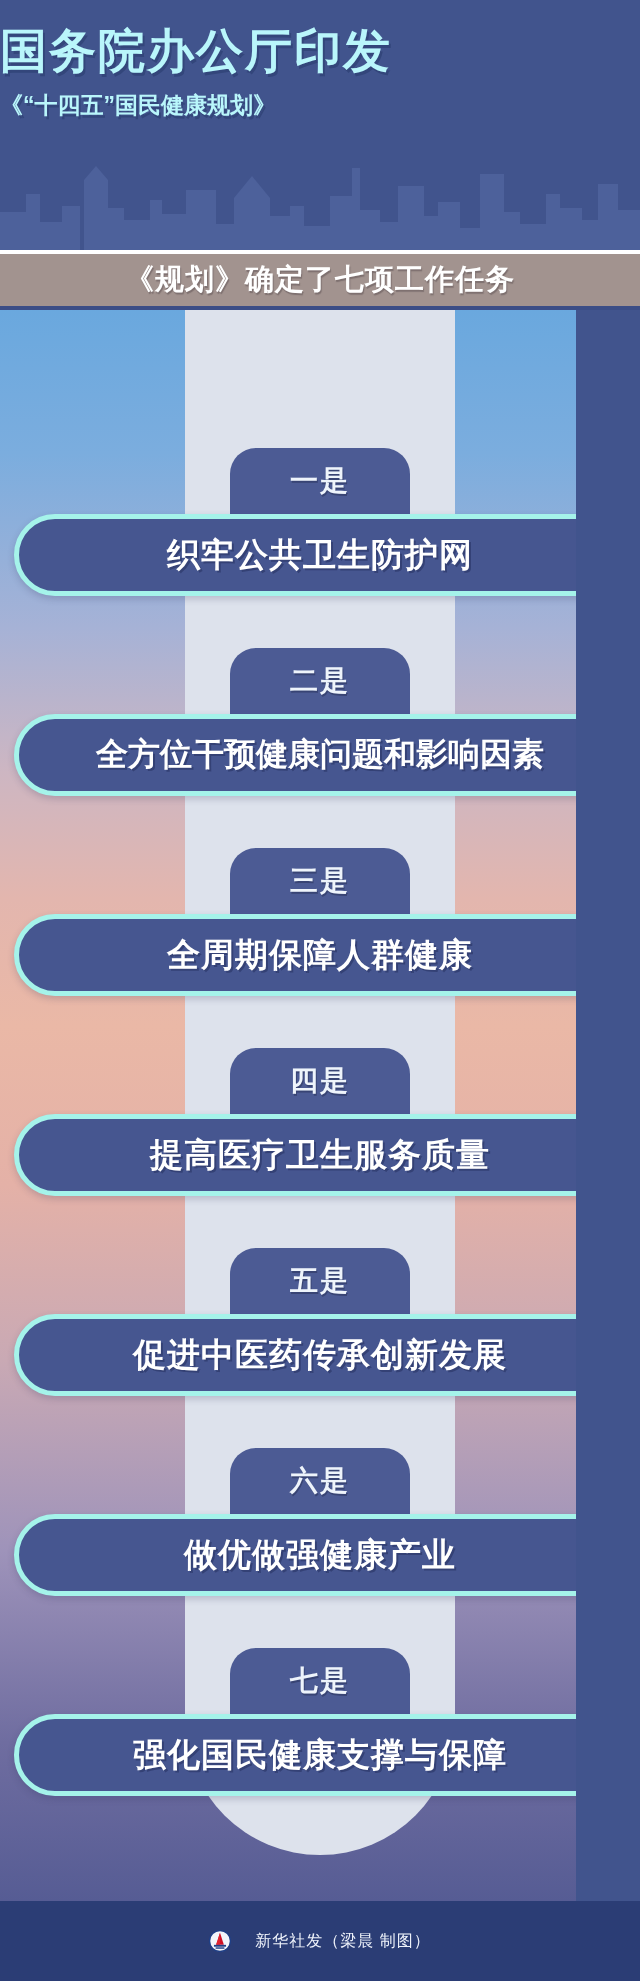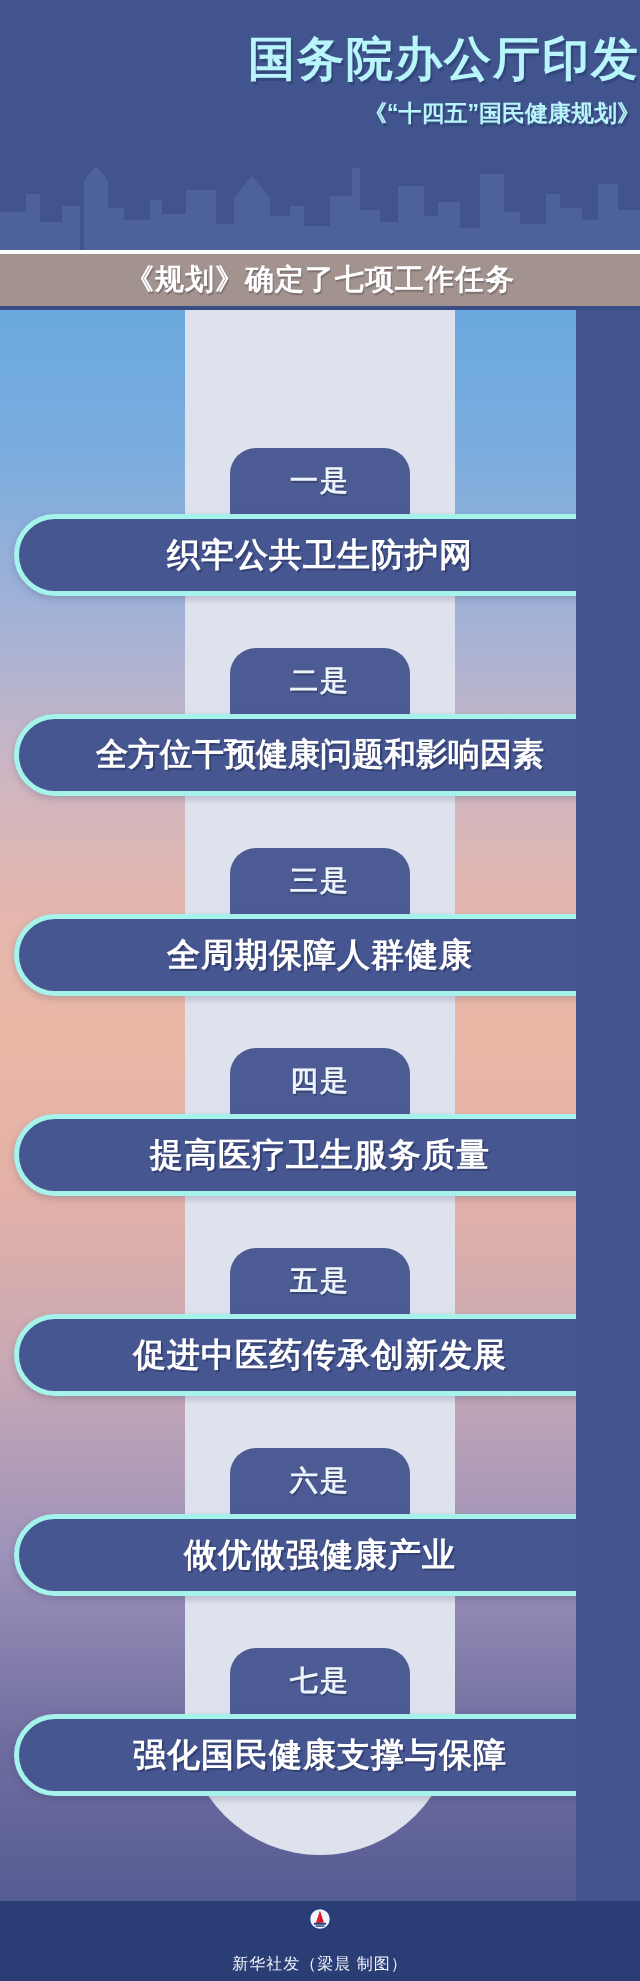--- a/index.html
+++ b/index.html
@@ -23,22 +23,22 @@
     background:#41548d;
     overflow:hidden;
   }
   #skyline {
     position:absolute; left:0; bottom:0;
     width:640px; height:100px;
     display:block;
   }
   #header-text {
     position:relative; z-index:3;
-    width:100%; text-align:right;
-    padding-top:30px;
+    width:100%; text-align:left;
+    padding-top:22px;
   }
   #title-main {
     font-size:47px; font-weight:bold;
     color:#b9f6fb;
     letter-spacing:2px;
     line-height:1.22;
     text-shadow:2px 3px 0 #33467b;
     white-space:nowrap;
   }
   #title-sub {
@@ -134,21 +134,20 @@
   }
   .pill-label.wide { font-size:32px; letter-spacing:0px; }
 
   
   #footer {
     position:absolute; left:0; top:1901px;
     width:640px; height:80px;
     background:#2b3d75;
     display:flex; align-items:center; justify-content:center;
     gap:24px;
-    flex-direction:column;
   }
   #xinhua-logo { display:block; width:22px; height:22px; }
   #credit {
     font-size:16px; color:#eef2fa; letter-spacing:1px;
     white-space:nowrap;
   }
 </style>
 </head>
 <body>
 

